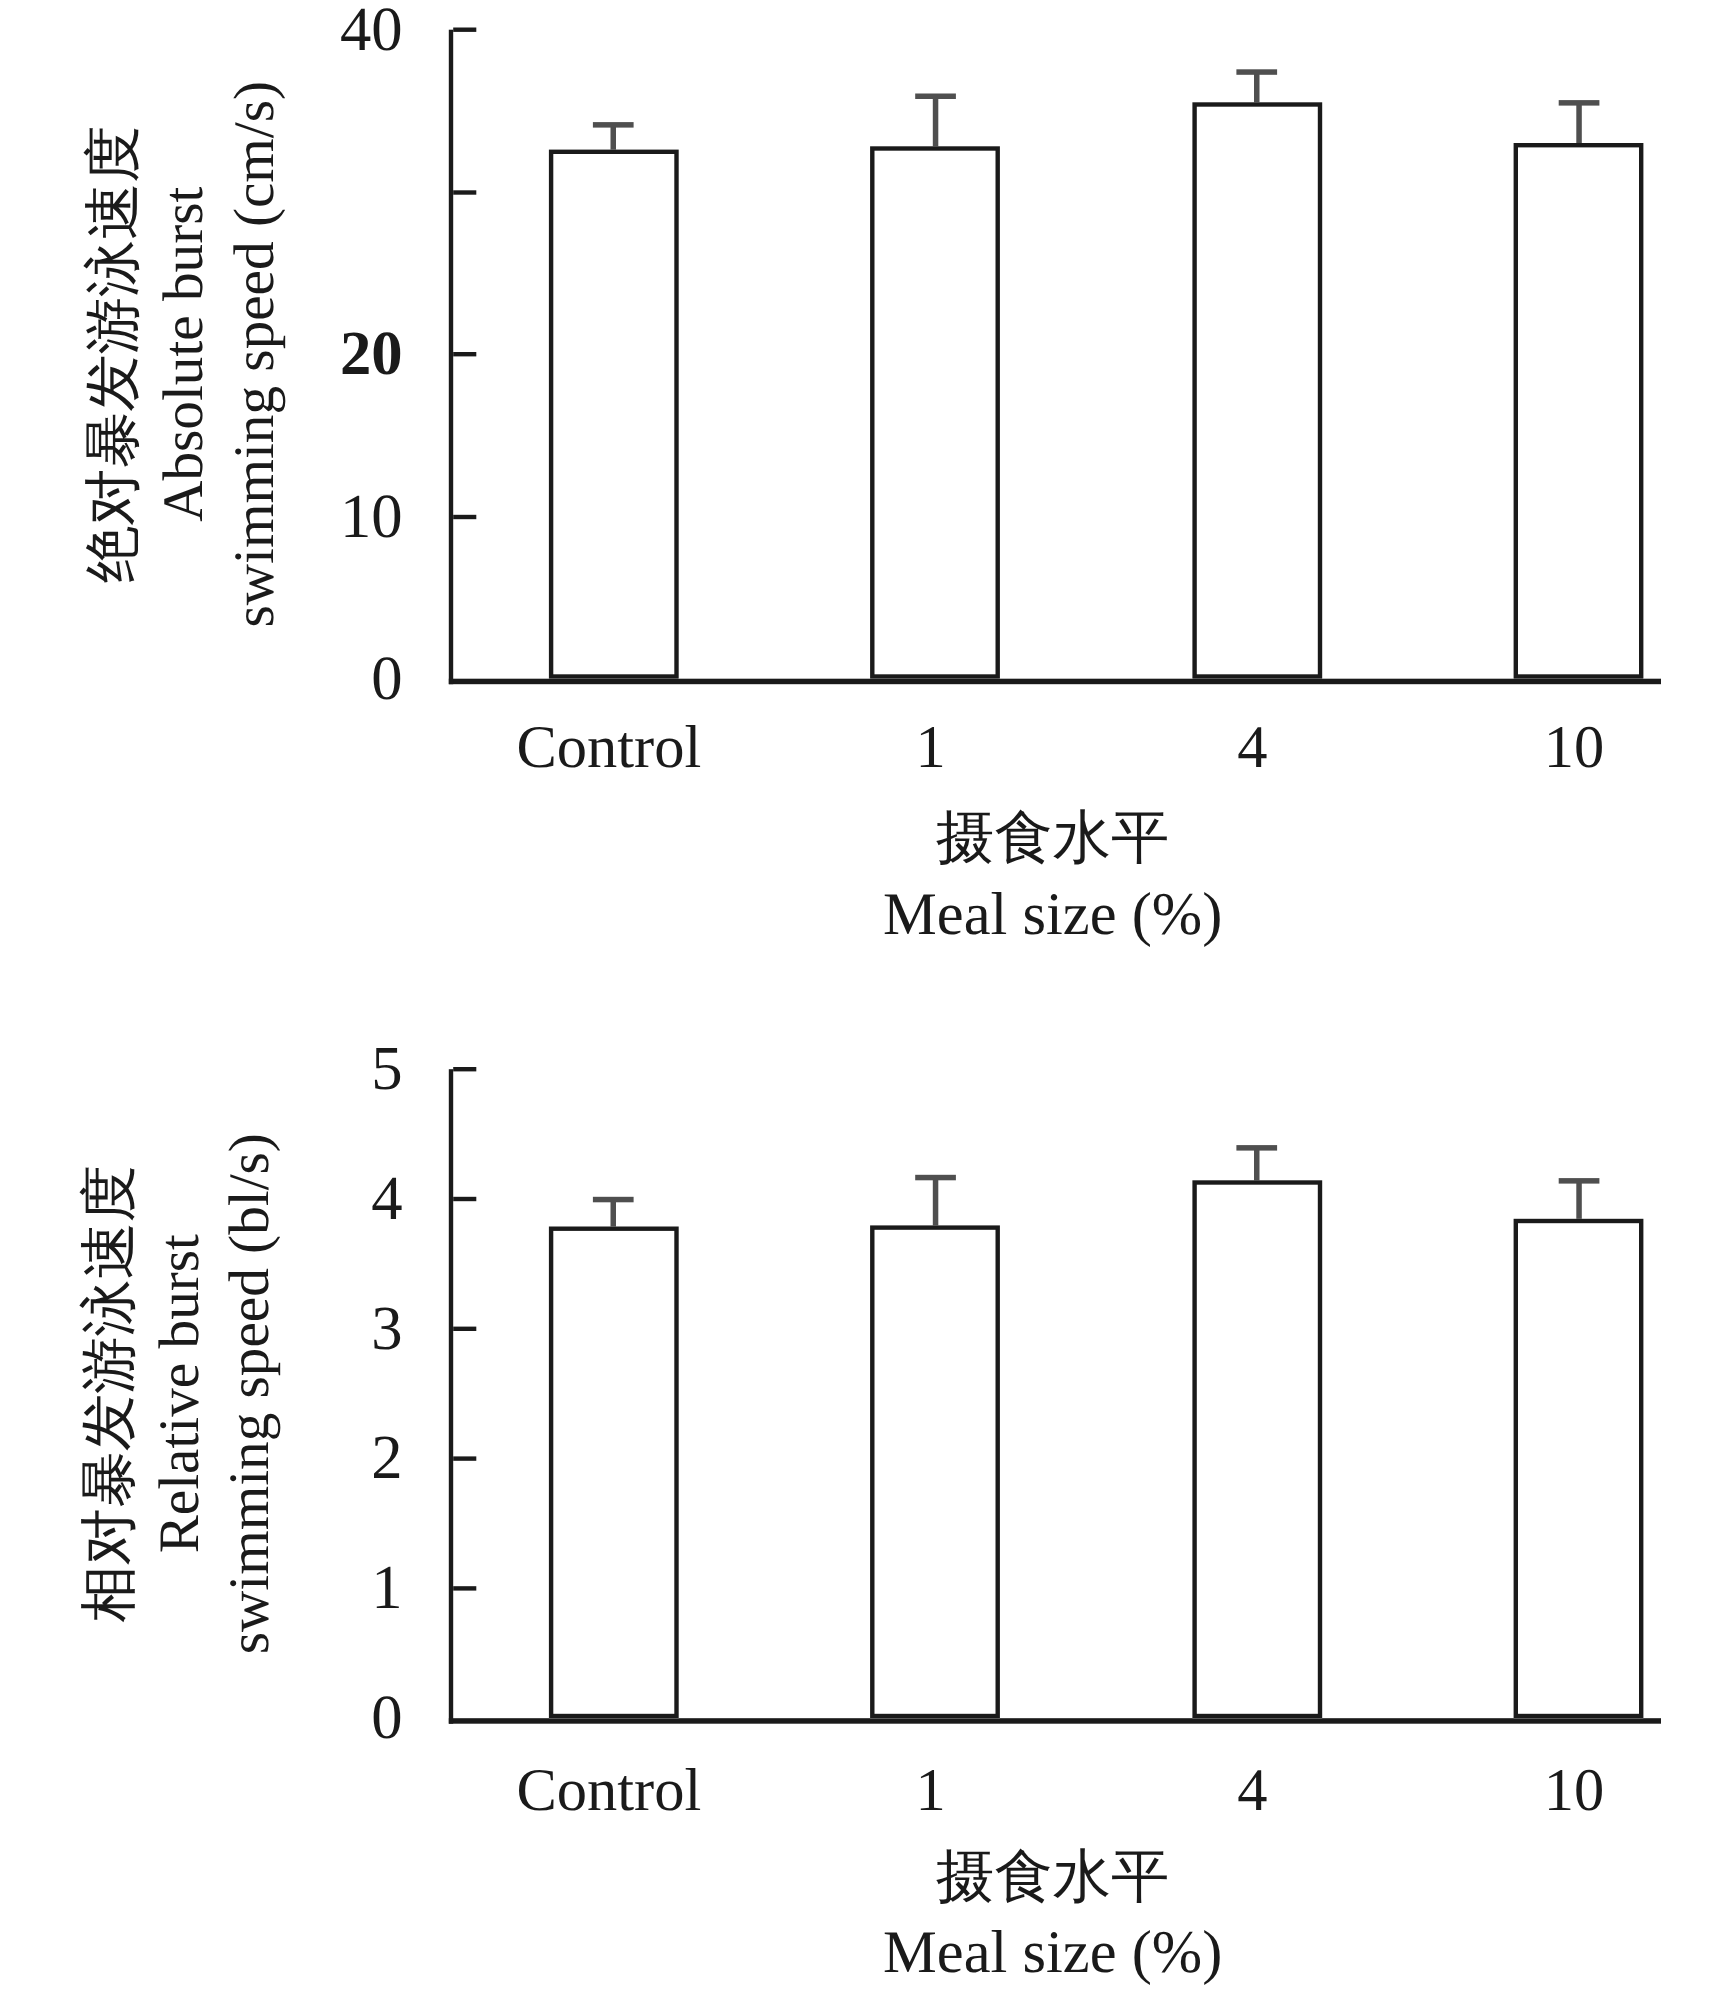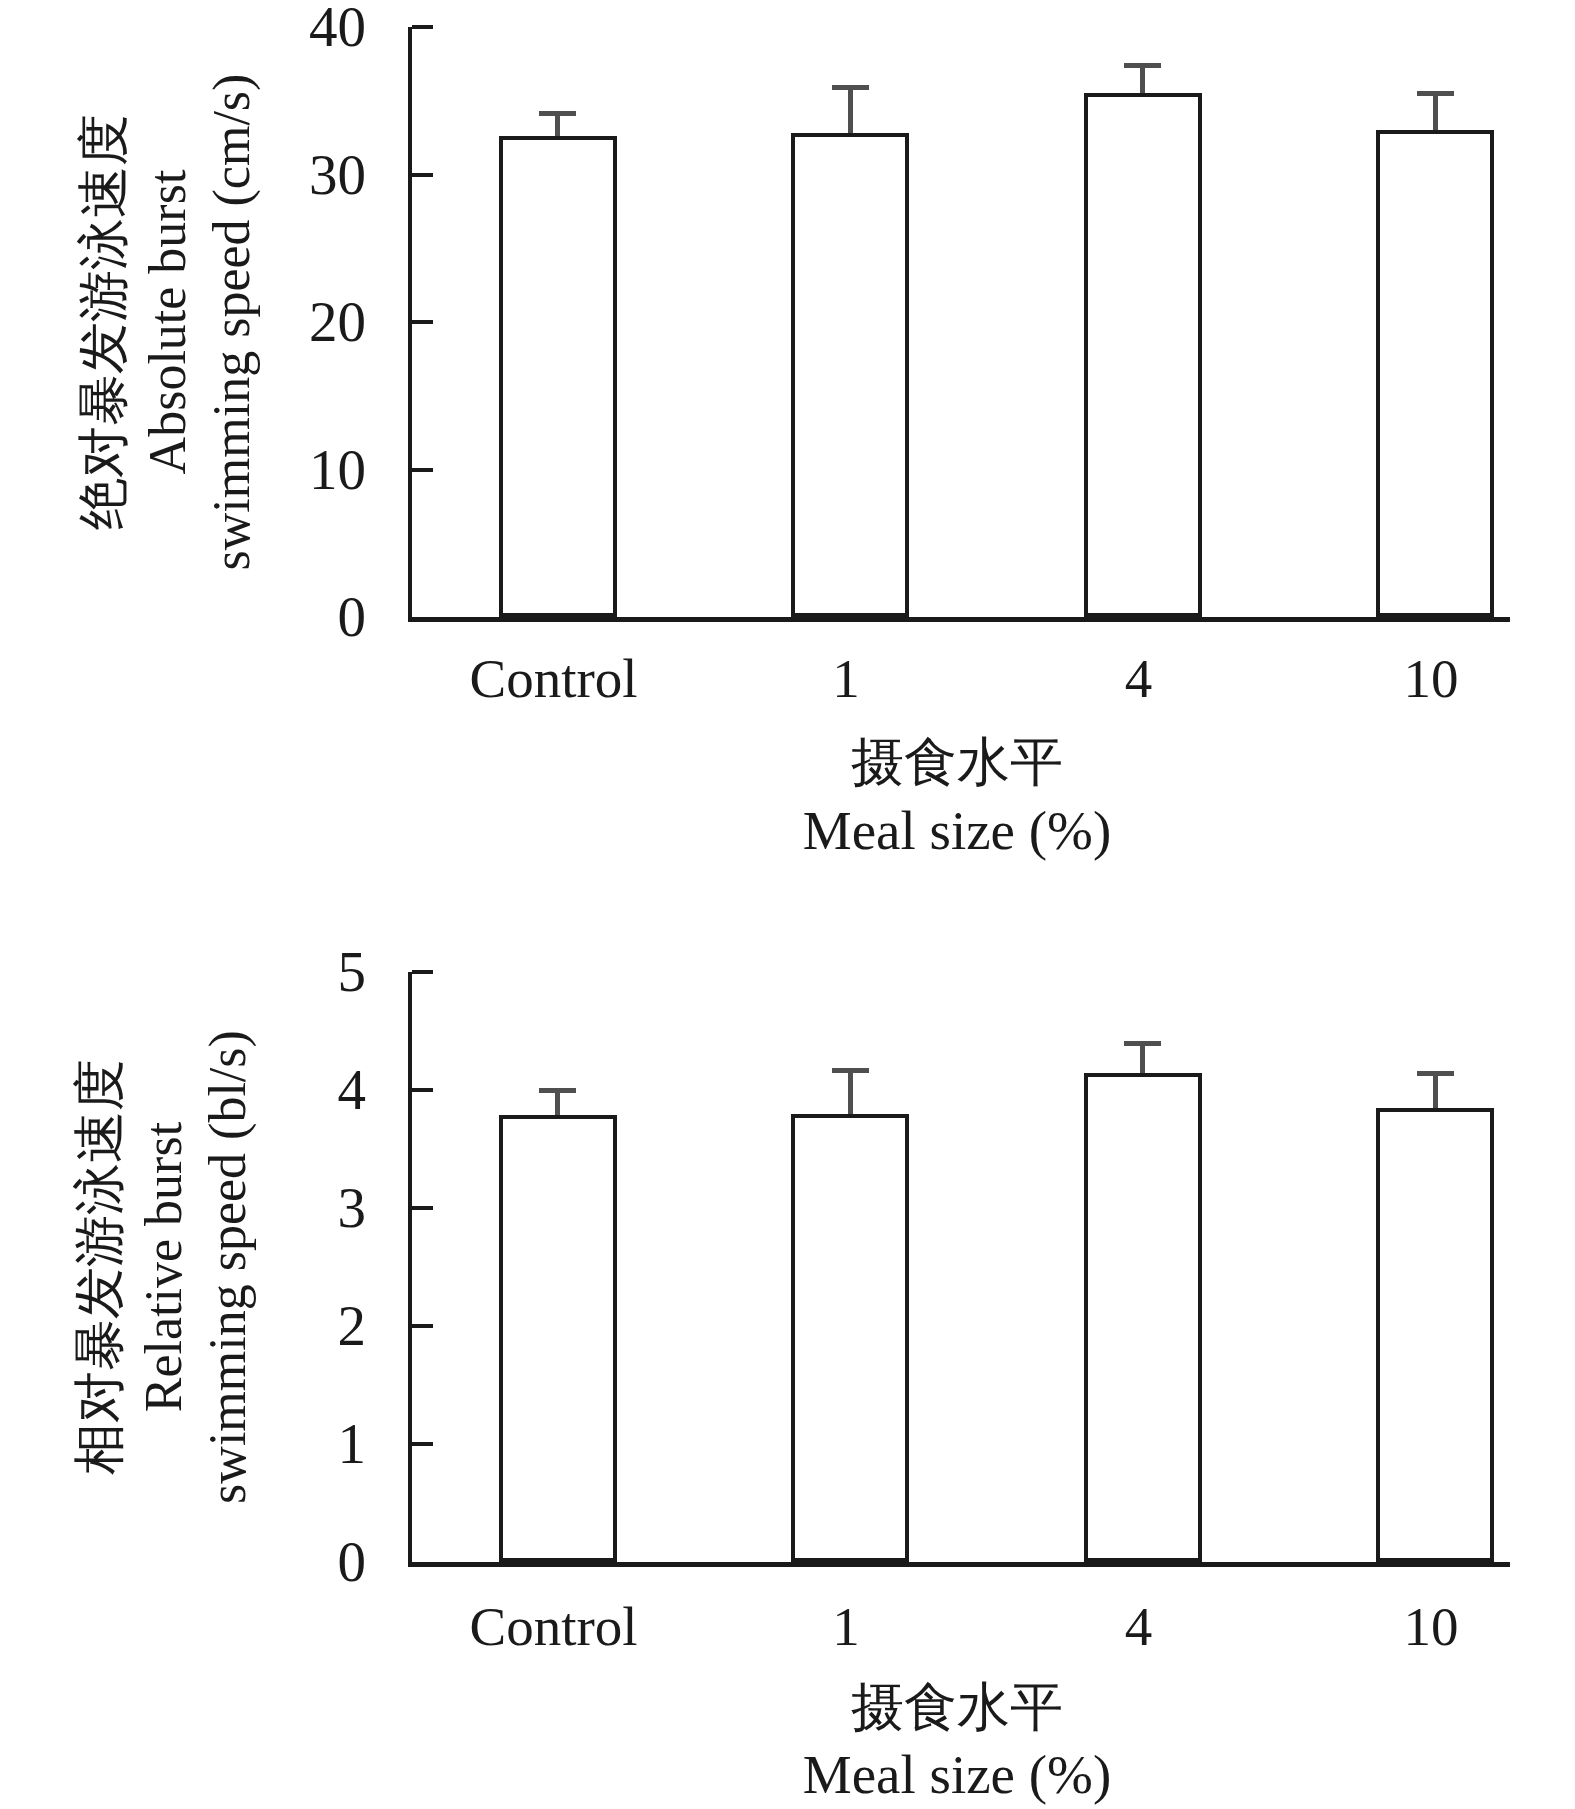--- a/index.html
+++ b/index.html
@@ -149,22 +149,21 @@
         <div class="err-stem" style="left: 1020.5px; top: 101.48px; height: 42.22px;"></div>
         <div class="err-cap" style="left: 1004.5px; top: 99.48px;"></div>
         <div class="bar" style="left: 964px; width: 118px; height: 454.3px;"></div>
       </div>
     <div class="xtitle-zh" id="xtitle-zh-1" style="left: 408px; width: 1098px; top: 1676px;">摄食水平</div>
     <div class="xtitle-en" id="xtitle-en-1" style="left: 408px; width: 1098px; top: 1744px;">Meal size (%)</div>
   </section>
 
 <div class="ytick-label" style="left: 186px; top: 582px;">0</div>
     <div class="ytick-label" style="left: 186px; top: 434.5px;">10</div>
-    <div class="ytick-label" style="left: 186px; top: 287px;">20</div>
-    <div class="ytick-label" style="left: 186px; top: 139.5px;">30</div>
+    <div class="ytick-label" style="left: 186px; top: 287px; font-weight: bold;">20</div>
     <div class="ytick-label" style="left: 186px; top: -8px;">40</div>
     <div class="xtick-label" style="left: 403.5px; top: 648px;">Control</div>
     <div class="xtick-label" style="left: 696px; top: 648px;">1</div>
     <div class="xtick-label" style="left: 988.5px; top: 648px;">4</div>
     <div class="xtick-label" style="left: 1281px; top: 648px;">10</div>
     <div class="ytick-label" style="left: 186px; top: 1527px;">0</div>
     <div class="ytick-label" style="left: 186px; top: 1409px;">1</div>
     <div class="ytick-label" style="left: 186px; top: 1291px;">2</div>
     <div class="ytick-label" style="left: 186px; top: 1173px;">3</div>
     <div class="ytick-label" style="left: 186px; top: 1055px;">4</div>

